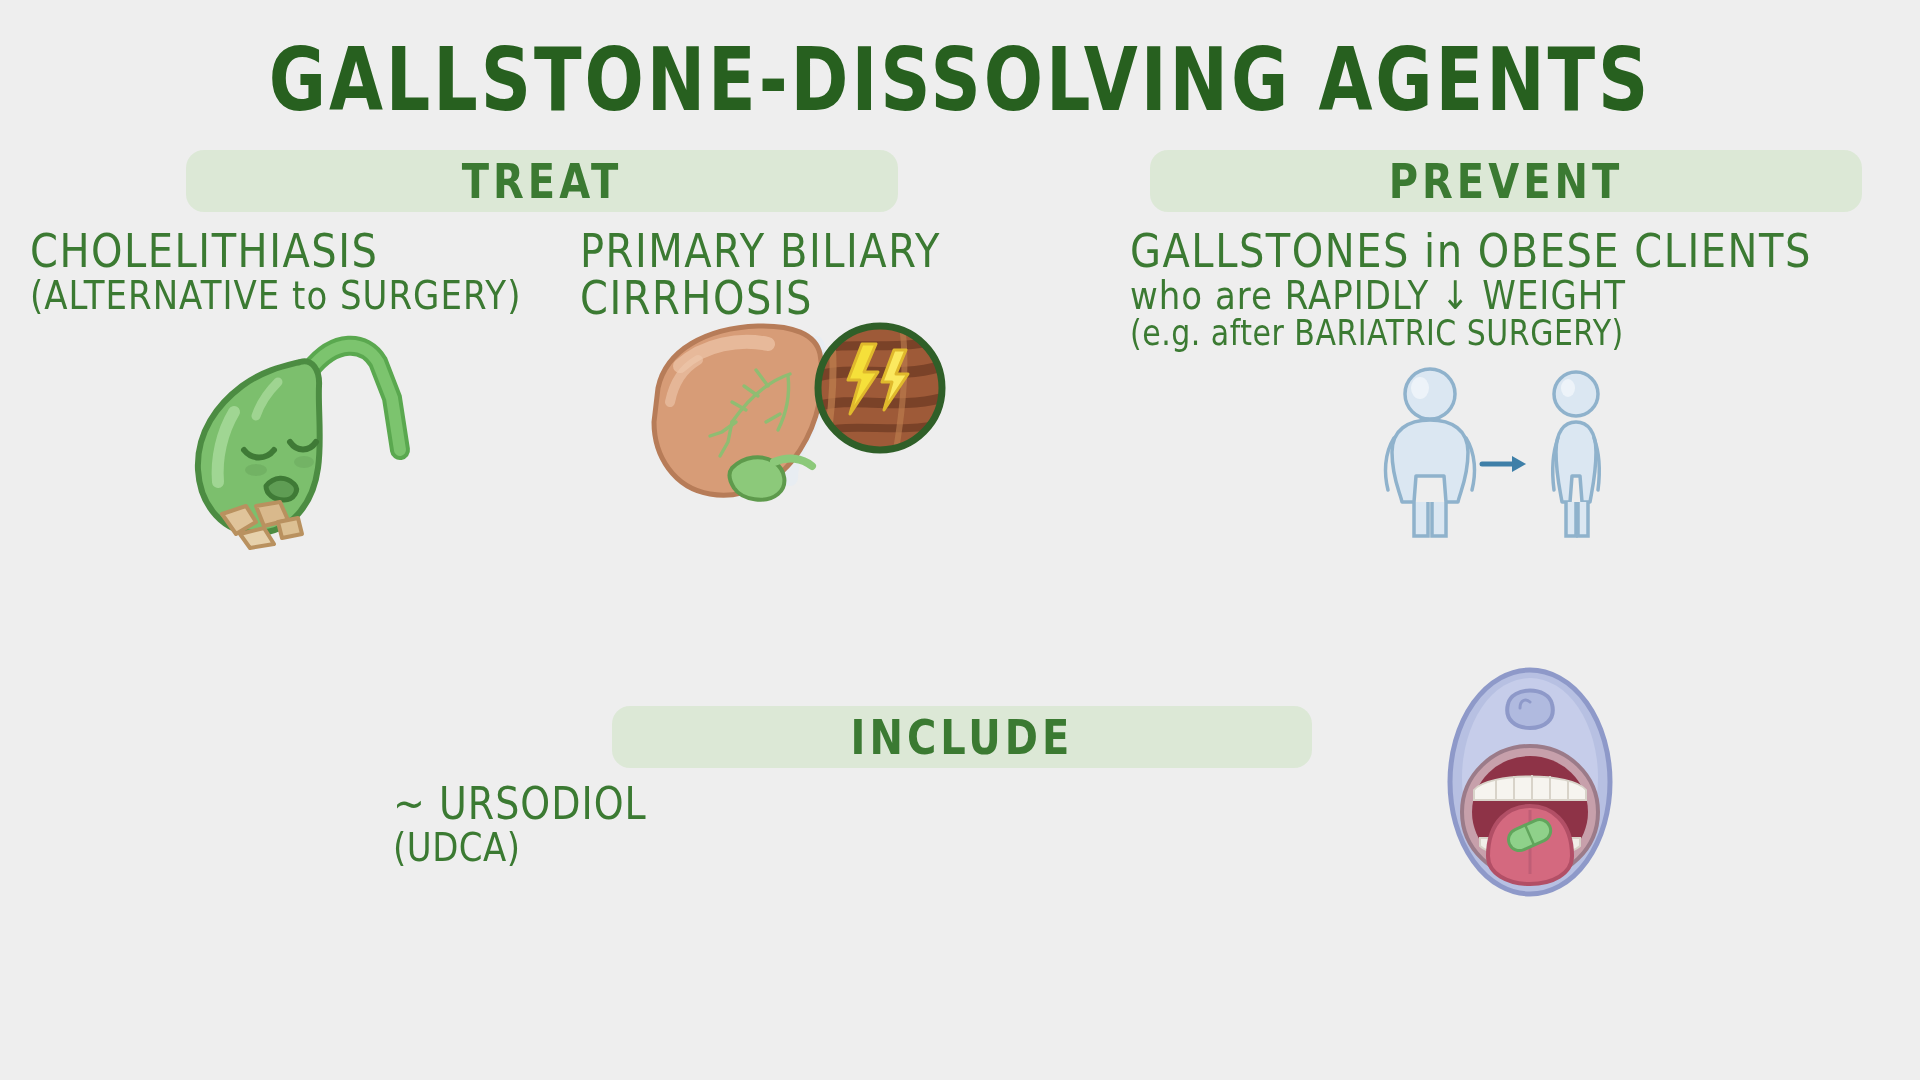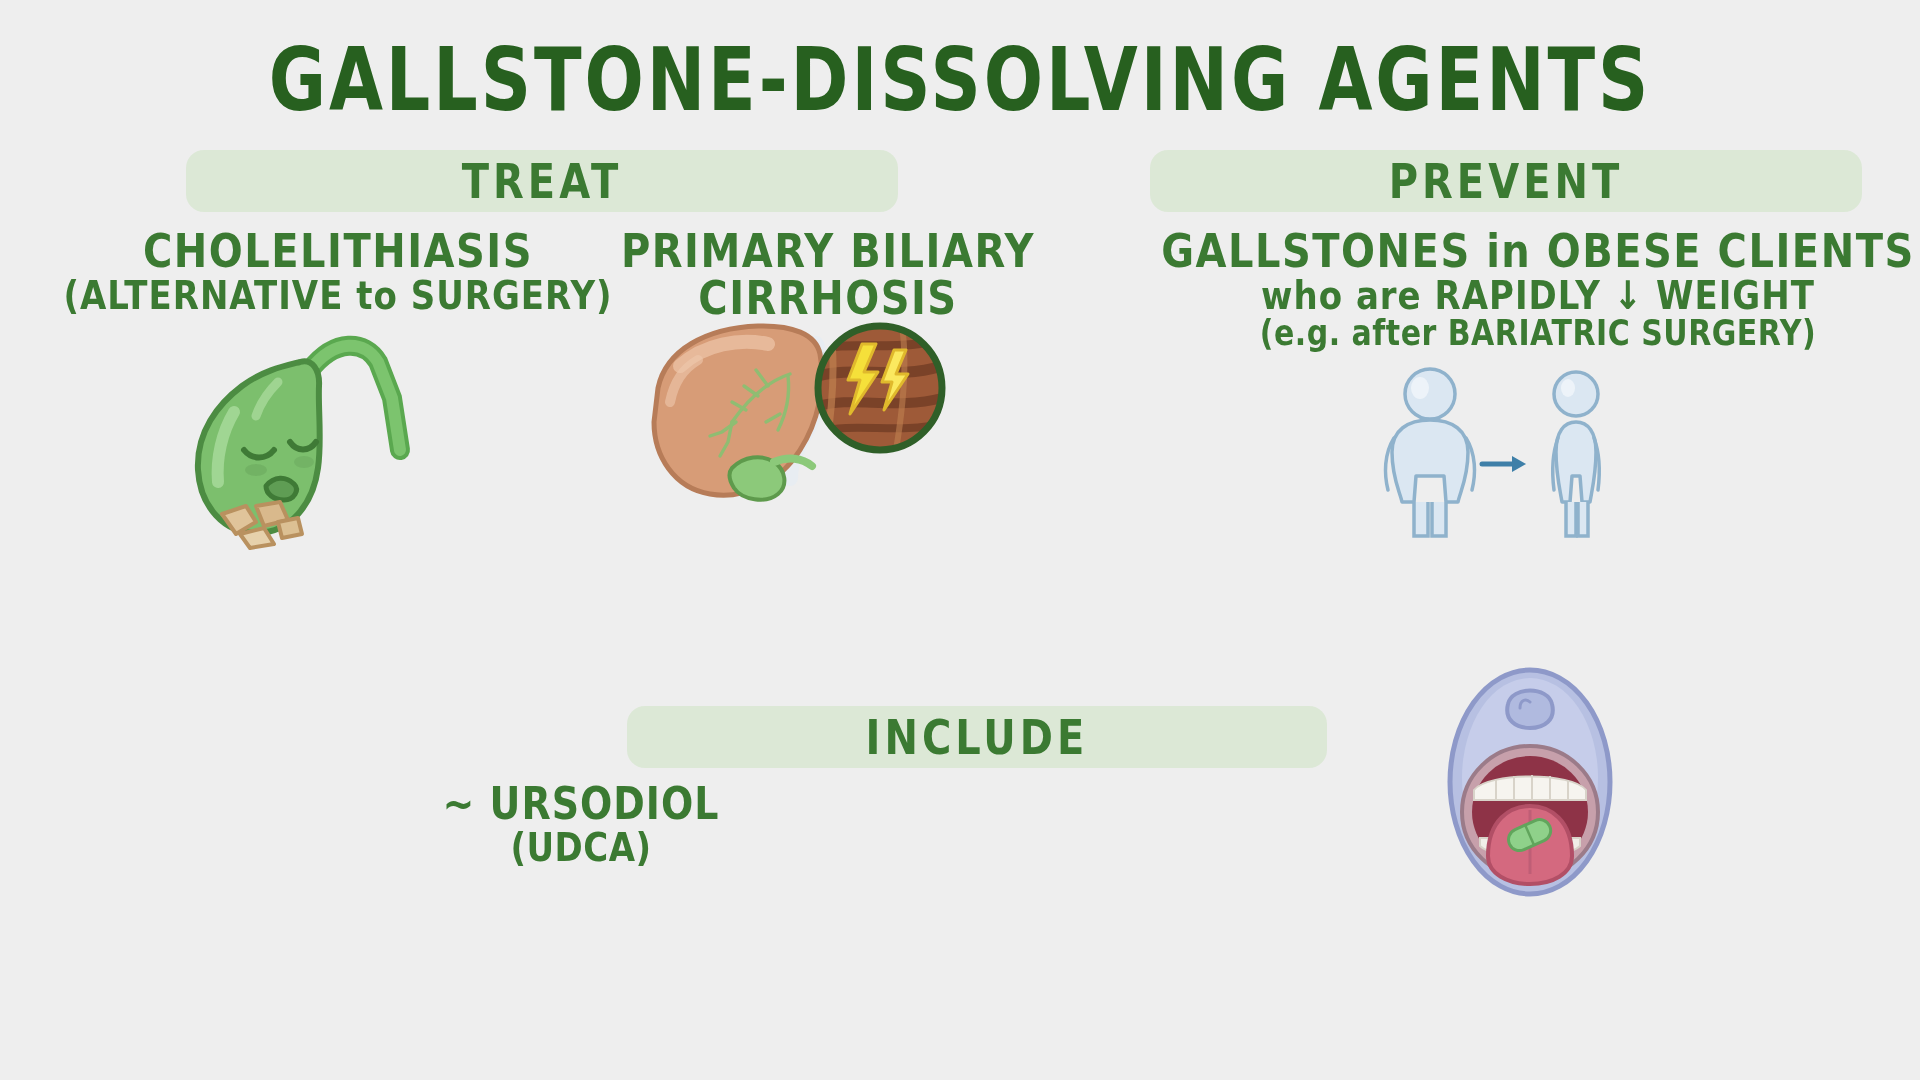--- a/index.html
+++ b/index.html
@@ -38,31 +38,30 @@
     color:#3b7a32;
     font-weight:bold;
     letter-spacing:4px;
     font-size:40px;
     transform-origin:center;
   }
   .banner span { transform:scaleY(1.18); display:block; }
 
   #banner-treat   { left:186px;  top:150px; width:712px;  height:62px; }
   #banner-prevent { left:1150px; top:150px; width:712px;  height:62px; }
-  #banner-include { left:612px;  top:706px; width:700px;  height:62px;margin-left:15px; }
+  #banner-include { left:612px;  top:706px; width:700px;  height:62px; }
 
   
   .tx {
     position:absolute;
     color:#3b7a32;
-    font-weight:bold;
-    text-align:center;
+    font-weight:normal;
+    text-align:left;
     line-height:1.18;
     transform-origin:center top;
-    margin-left:28px;
   }
   .tx .l { display:block; transform:scaleY(1.16); }
   .big   { font-size:40px; letter-spacing:1.5px; }
   .mid   { font-size:34px; letter-spacing:1px; }
   .sm    { font-size:30px; letter-spacing:0.5px; }
 
   #txt-cholelithiasis { left:30px;  top:228px; width:560px; }
   #txt-pbc            { left:580px; top:228px; width:440px; }
   #txt-prevent-body   { left:1130px;top:228px; width:760px; }
   #txt-urso           { left:393px; top:782px; width:320px; }

